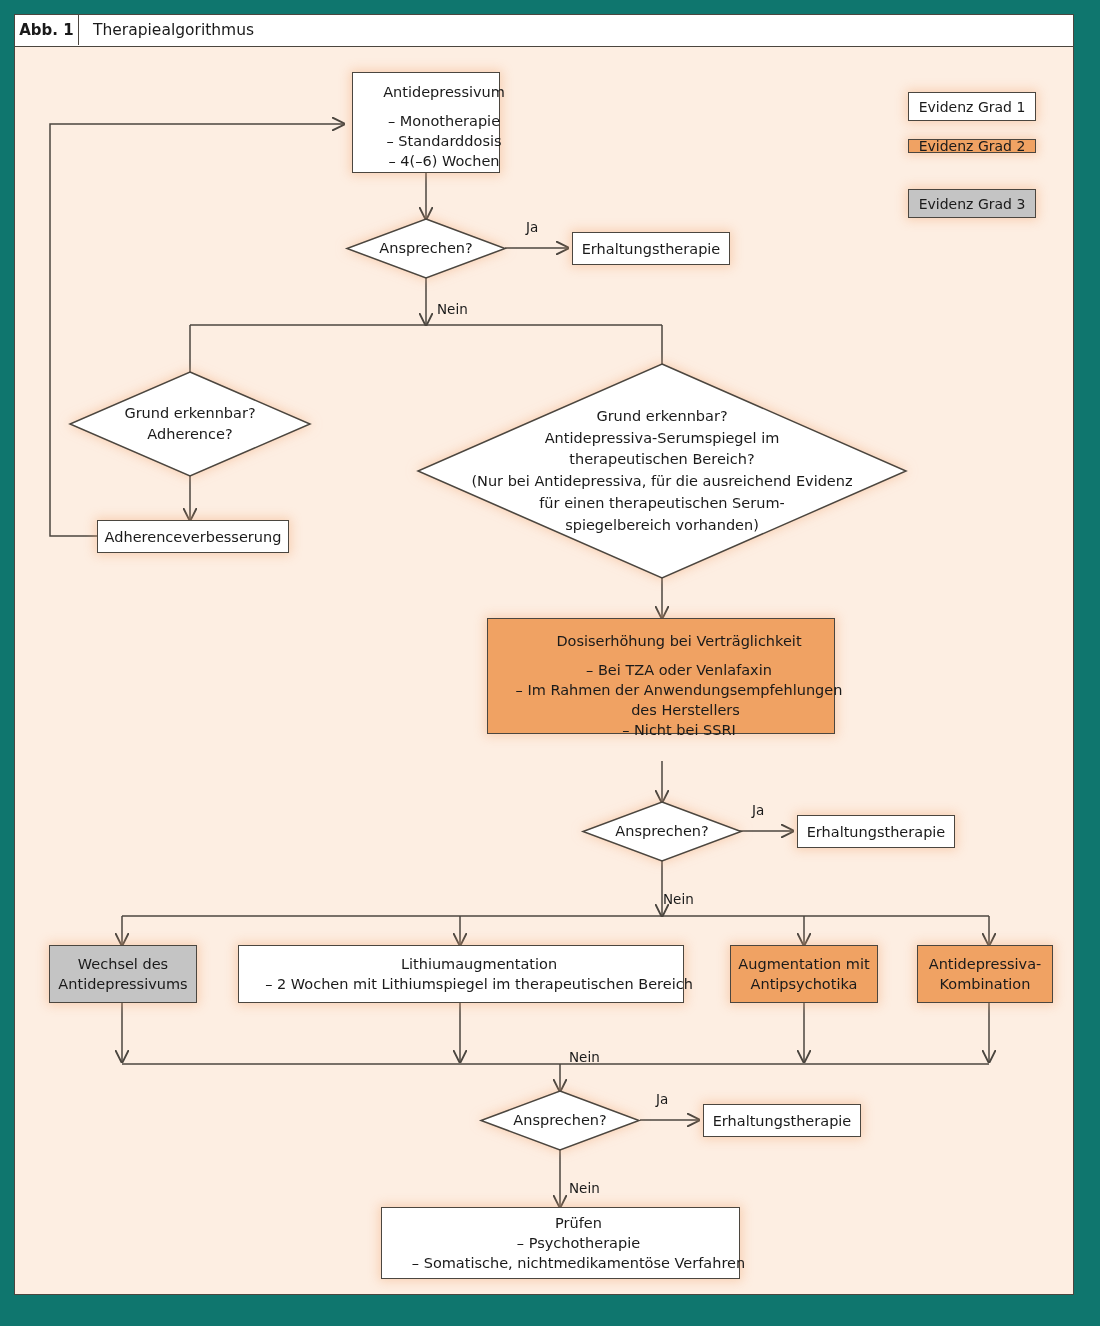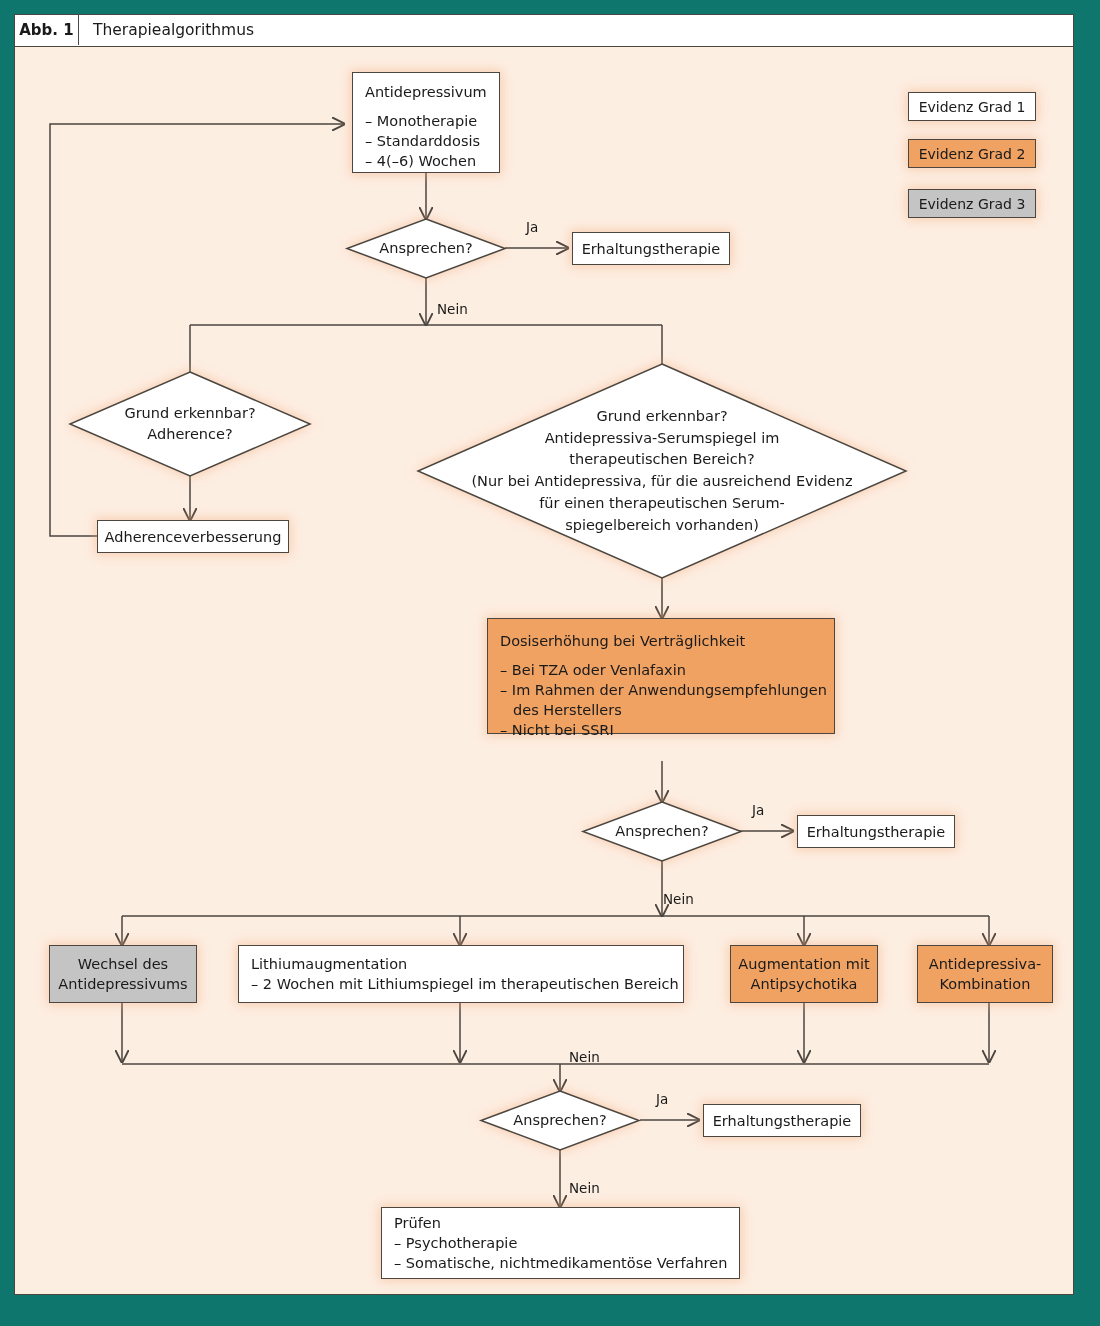--- a/index.html
+++ b/index.html
@@ -23,21 +23,21 @@
 
   .node{position:absolute;box-sizing:border-box;
         box-shadow:0 0 10px 2px rgba(244,170,120,0.45);}
   .box{border:1.5px solid #4b463f;background:#ffffff;}
   .box.orange{background:#f0a263;}
   .box.grey{background:#c4c4c4;}
   .box-inner{position:absolute;left:0;top:0;right:0;bottom:0;
              display:flex;flex-direction:column;justify-content:center;
              font-size:14.5px;color:#1a1a1a;line-height:1.38;}
   .box-inner.center{align-items:center;text-align:center;}
-  .box-inner.left{align-items:flex-start;text-align:left;padding-left:12px;padding-right:0;}
+  .box-inner.left{align-items:center;text-align:left;padding-left:12px;padding-right:0;margin-left:24px;}
   .head-line{margin-bottom:9px;}
   .bul{white-space:nowrap;}
   .bul.ind{padding-left:13px;}
 
   .diamond{position:absolute;}
   .diamond svg{position:absolute;left:0;top:0;overflow:visible;
                filter:drop-shadow(0 0 6px rgba(244,170,120,0.55));}
   .diamond .dtext{position:absolute;left:0;top:0;right:0;bottom:0;
                display:flex;flex-direction:column;align-items:center;justify-content:center;
                text-align:center;font-size:14.5px;color:#1a1a1a;line-height:1.45;}
@@ -114,21 +114,21 @@
   </svg>
 
   <div id="caption-bar">
     <div id="caption-num">Abb. 1</div>
     <div id="caption-title">Therapiealgorithmus</div>
   </div>
 
   <div class="legend-box" style="left:908px;top:92px;width:128px;height:29px;background:#ffffff;">
     <span>Evidenz Grad 1</span>
   </div>
-  <div class="legend-box" style="left:908px;top:139px;width:128px;height:29px;background:#f0a263;">
+  <div class="legend-box" style="left:908px;top:139px;width:128px;height:14px;background:#f0a263;">
     <span>Evidenz Grad 2</span>
   </div>
   <div class="legend-box" style="left:908px;top:189px;width:128px;height:29px;background:#c4c4c4;">
     <span>Evidenz Grad 3</span>
   </div>
 
   <div class="node box" style="left:352px;top:72px;width:148px;height:101px;">
     <div class="box-inner left" style="justify-content:flex-start;padding-top:9px;">
       <div class="head-line">Antidepressivum</div>
       <div class="bul">– Monotherapie</div>

